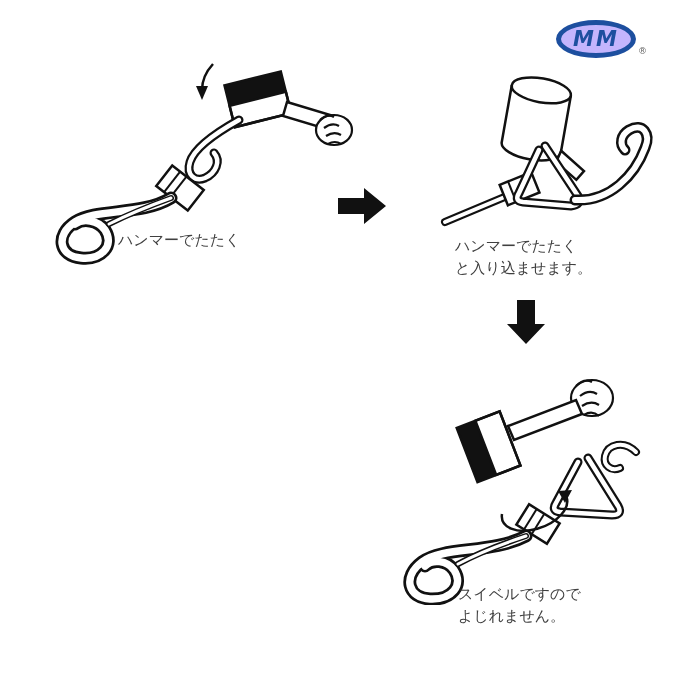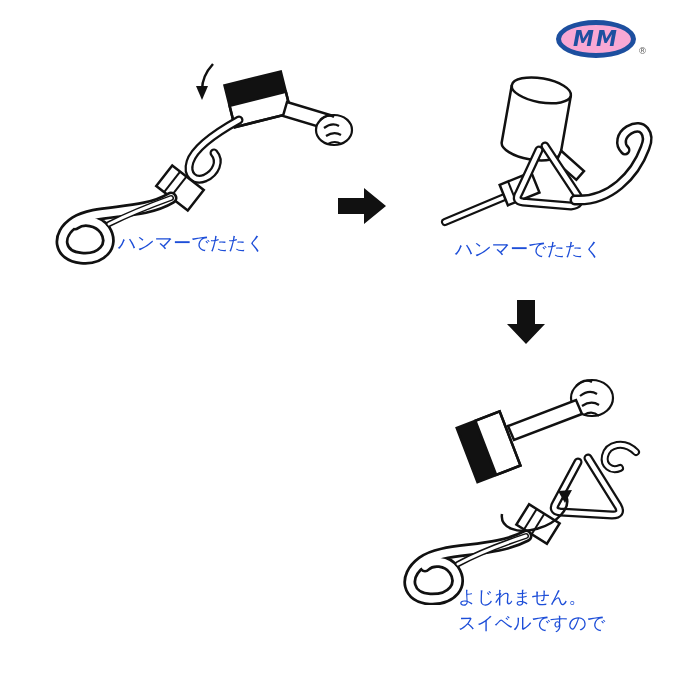--- a/index.html
+++ b/index.html
@@ -20,41 +20,41 @@
   
   .logo-wrap {
     left: 556px; top: 20px;
     display: flex;
     align-items: flex-start;
   }
   .logo-oval {
     width: 70px; height: 28px;
     border: 5px solid #1d4f9f;
     border-radius: 50%;
-    background: #f9a8d4;
+    background: #c4b5fd;
     display: flex;
     align-items: center;
     justify-content: center;
     color: #1d4f9f;
     font-weight: 800;
     font-size: 21px;
     letter-spacing: 2px;
     font-style: italic;
   }
   .registered {
     font-size: 9px;
     color: #666;
     margin-left: 2px;
     margin-top: 26px;
   }
 
   
   .caption {
-    color: #1d4ed8;
-    font-size: 18px;
+    color: #404040;
+    font-size: 15px;
     line-height: 1.45;
     white-space: nowrap;
   }
   .caption span { display: block; }
 
   .cap1 { left: 118px; top: 230px; }
   .cap2 { left: 455px; top: 236px; }
   .cap3 { left: 458px; top: 584px; }
 
   .illu { pointer-events: none; }
@@ -146,20 +146,21 @@
     </g>
 
     <g fill="none" stroke-linecap="round">
       <path d="M 160,150 C 195,152 220,125 230,98 C 236,84 228,72 214,80 C 206,85 204,94 210,100" stroke="#111" stroke-width="11"></path>
       <path d="M 160,150 C 195,152 220,125 230,98 C 236,84 228,72 214,80 C 206,85 204,94 210,100" stroke="#fff" stroke-width="6"></path>
     </g>
   </svg>
 
   <div class="abs caption cap2">
     <span>ハンマーでたたく</span>
+    <span>と入り込ませます。</span>
   </div>
 
   <svg class="abs" style="left:504px; top:300px;" width="44" height="46" viewBox="0 0 44 46">
     <polygon points="13,0 31,0 31,24 41,24 22,44 3,24 13,24" fill="#111"></polygon>
   </svg>
 
   <svg class="abs illu" style="left:380px; top:360px;" width="285" height="245" viewBox="0 0 285 245">
 
     <g fill="#fff" stroke="#111" stroke-width="2.2">
       <ellipse cx="212" cy="38" rx="21" ry="18"></ellipse>
@@ -201,17 +202,17 @@
 
     <g fill="none" stroke-linecap="round">
       <path d="M 146,176 C 112,194 64,186 42,202 C 22,217 28,238 50,239 C 72,240 84,225 74,210 C 67,200 52,199 45,206" stroke="#111" stroke-width="13"></path>
       <path d="M 146,176 C 112,194 64,186 42,202 C 22,217 28,238 50,239 C 72,240 84,225 74,210 C 67,200 52,199 45,206" stroke="#fff" stroke-width="7.5"></path>
       <path d="M 78,204 C 100,192 122,184 146,176" stroke="#111" stroke-width="6"></path>
       <path d="M 78,204 C 100,192 122,184 146,176" stroke="#fff" stroke-width="3"></path>
     </g>
   </svg>
 
   <div class="abs caption cap3">
+    <span>スイベルですので</span>
     <span>よじれません。</span>
-    <span>スイベルですので</span>
   </div>
 
 </div>
 
 </body></html>

